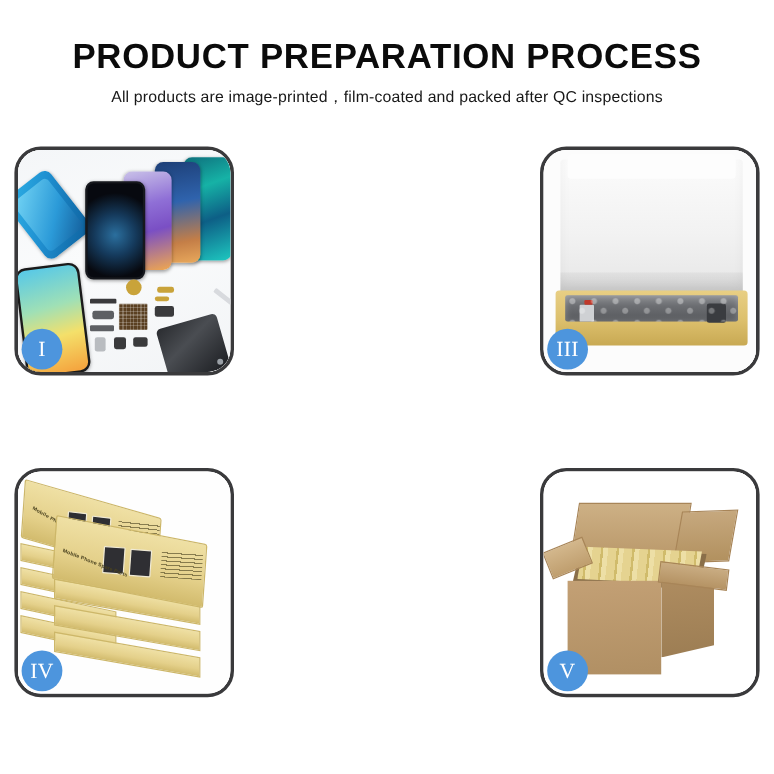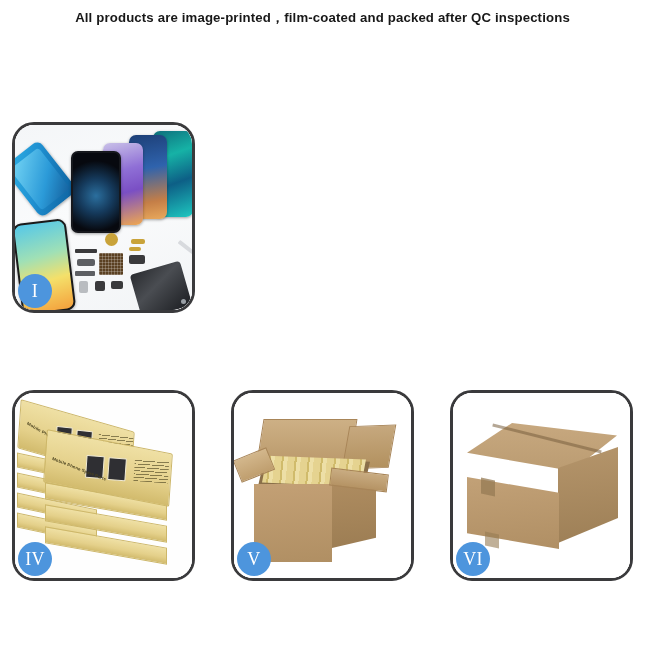--- a/index.html
+++ b/index.html
@@ -31,21 +31,21 @@
     letter-spacing: 0.6px;
     color: #0b0b0b;
     line-height: 1.05;
     white-space: nowrap;
     font-family: "Liberation Sans", sans-serif;
   }
   .page-subtitle {
     margin: 0;
     padding-top: 9px;
     font-size: 13.2px;
-    font-weight: bold;
+    font-weight: normal;
     color: #181818;
     letter-spacing: 0.15px;
     white-space: nowrap;
     font-family: "Liberation Sans", sans-serif;
   }
 
   
   .grid {
     position: absolute;
     left: 12px;
@@ -369,20 +369,21 @@
     left: 38px; top: 44px; width: 112px; height: 3px;
     transform: rotate(14deg);
   }
   .tape-1 { position:absolute; left:28px; top:86px; width:14px; height:16px; background:rgba(150,123,84,.75); transform: skewY(12deg); }
   .tape-2 { position:absolute; left:32px; top:140px; width:14px; height:14px; background:rgba(150,123,84,.6); transform: skewY(12deg); }
 </style>
 </head>
 <body>
 
 <div class="header">
+  <h1 class="page-title">PRODUCT PREPARATION PROCESS</h1>
   <p class="page-subtitle">All products are image-printed，film-coated and packed after QC inspections</p>
 </div>
 
 <div class="grid">
 
   <div class="grid-row">
 
     <div class="panel">
       <div class="panel-clip">
         <div class="p1-bg"></div>
@@ -407,20 +408,34 @@
           <div class="part backplate" style="left:62px;top:34px;width:52px;height:46px;transform:rotate(-16deg);"></div>
           <div class="part" style="left:104px;top:12px;width:18px;height:4px;background:#d8dade;transform:rotate(38deg);"></div>
           <div class="part" style="left:108px;top:66px;width:5px;height:5px;border-radius:50%;background:#9aa0a6;"></div>
           <div class="part" style="left:116px;top:72px;width:5px;height:5px;border-radius:50%;background:#9aa0a6;"></div>
         </div>
       </div>
       <div class="badge">I</div>
     </div>
 
 
+    <div class="panel">
+      <div class="panel-clip">
+        <div class="p3-bg"></div>
+        <div class="foam"></div>
+        <div class="kraft-tray">
+          <div class="kraft-tray-inner">
+            <div class="tray-chip-l"></div>
+            <div class="tray-dot"></div>
+            <div class="tray-chip-r"></div>
+          </div>
+        </div>
+      </div>
+      <div class="badge">III</div>
+    </div>
 
   </div>
 
   <div class="grid-row">
 
     <div class="panel">
       <div class="panel-clip">
         <div class="p4-bg"></div>
         <div class="stack">
 
@@ -461,27 +476,15 @@
         <div class="carton-inner"></div>
         <div class="goods"></div>
         <div class="carton-right"></div>
         <div class="carton-front"></div>
         <div class="flap flap-left"></div>
         <div class="flap flap-fronttop"></div>
       </div>
       <div class="badge">V</div>
     </div>
 
-    <div class="panel">
-      <div class="panel-clip">
-        <div class="p6-bg"></div>
-        <div class="sealed-top"></div>
-        <div class="sealed-right"></div>
-        <div class="sealed-front"></div>
-        <div class="seam seam-top"></div>
-        <div class="tape-1"></div>
-        <div class="tape-2"></div>
-      </div>
-      <div class="badge">VI</div>
-    </div>
 
   </div>
 </div>
 
 </body></html>

